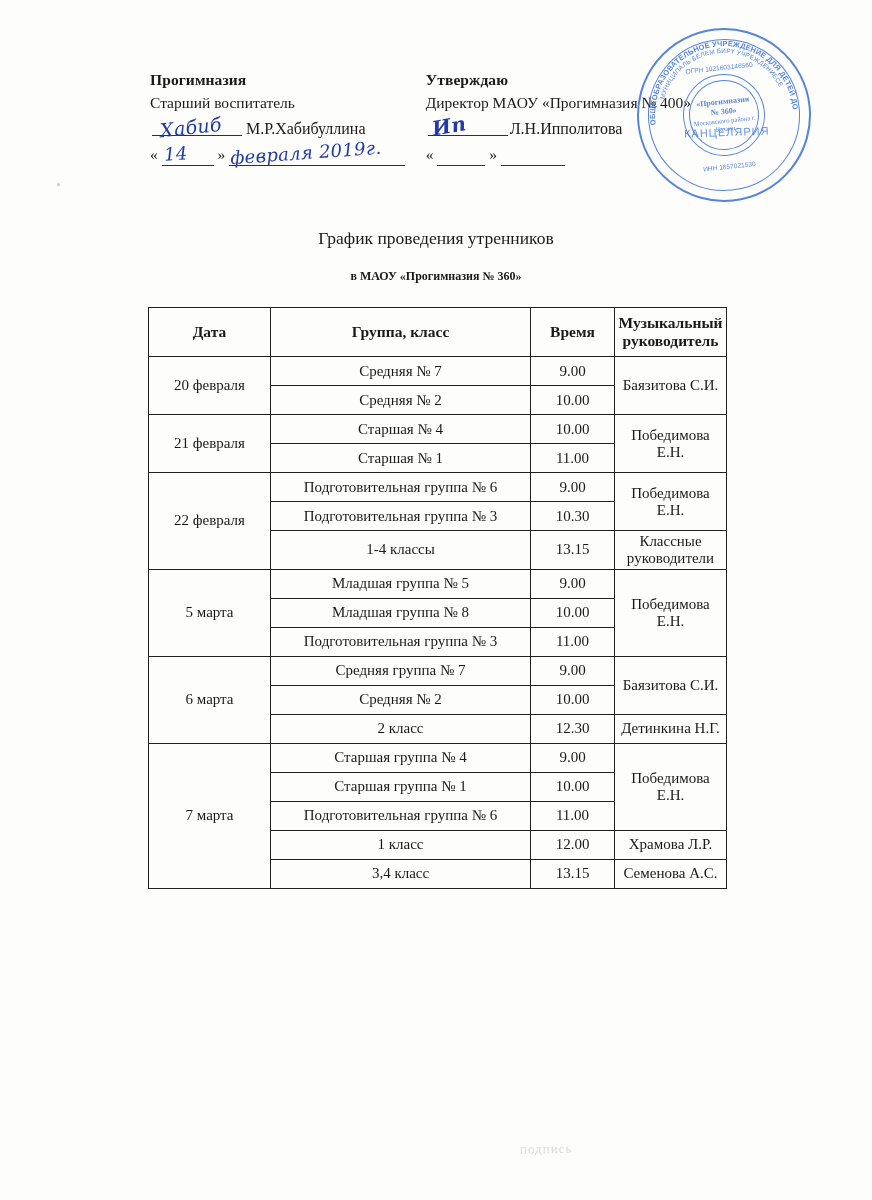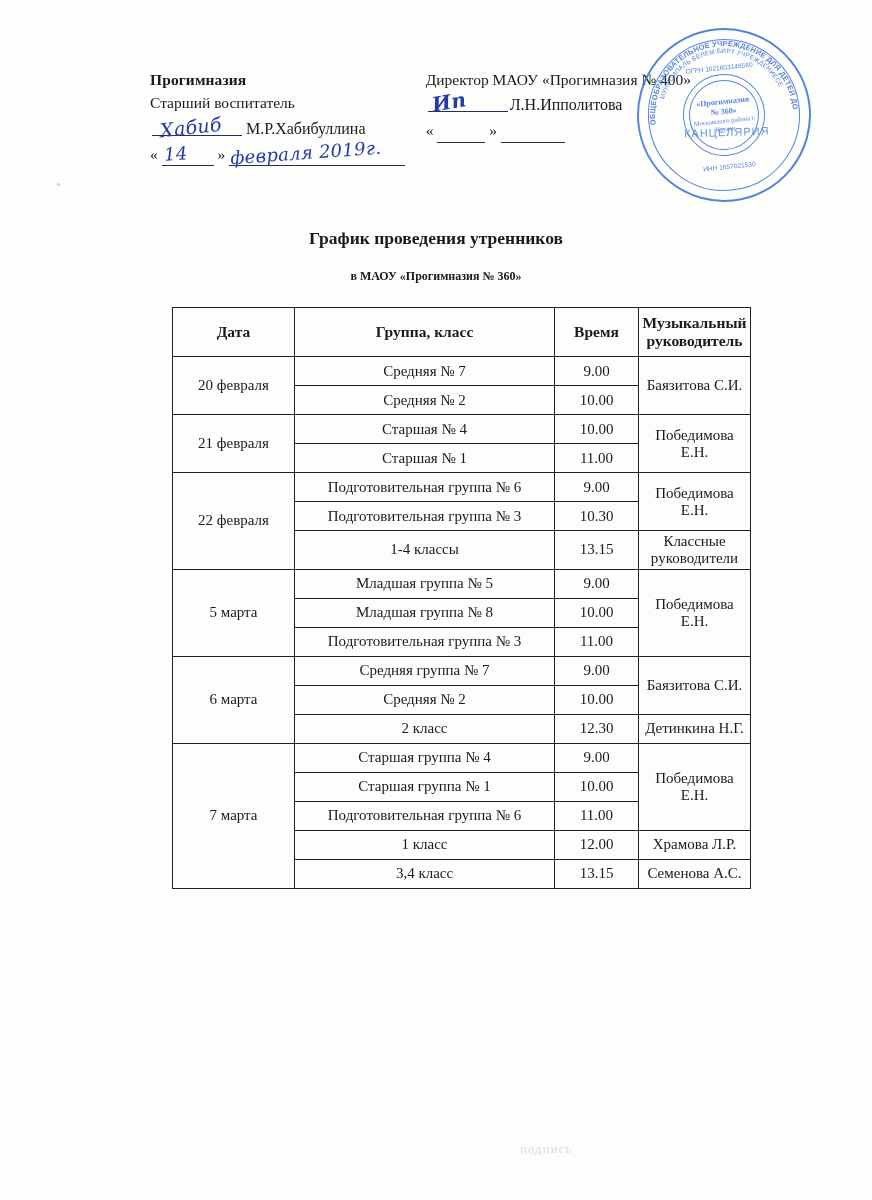--- a/index.html
+++ b/index.html
@@ -214,39 +214,38 @@
   }
 
   
   .doc-title {
     position: absolute;
     top: 228px;
     left: 0;
     width: 100%;
     text-align: center;
     font-size: 17.5px;
-    font-weight: bold;
+    font-weight: normal;
   }
   .doc-subtitle {
     position: absolute;
     top: 269px;
     left: 0;
     width: 100%;
     text-align: center;
     font-size: 12px;
     font-weight: bold;
   }
 
   
   .tbl-wrap {
     position: absolute;
     top: 307px;
     left: 148px;
     width: 578px;
-    margin-left: 24px;
   }
   table.schedule {
     border-collapse: collapse;
     width: 100%;
     table-layout: fixed;
   }
   table.schedule td, table.schedule th {
     border: 1px solid #202020;
     font-size: 15px;
     text-align: center;
@@ -322,20 +321,21 @@
         <span class="q">«</span>
         <span class="blank w1"></span>
         <span class="q">»</span>
         <span class="blank w2"></span>
         <span class="handwriting hw-day">14</span>
         <span class="handwriting hw-month">февраля 2019г.</span>
       </div>
     </div>
 
     <div class="approval-col right">
+      <div class="approval-title">Утверждаю</div>
       <div class="approval-sub">Директор МАОУ «Прогимназия № 400»</div>
       <div class="sig-line">
         <span class="underline-sig r"></span>
         <span class="handwriting hw-sig2">Ип</span>
         <span class="sig-name r">Л.Н.Ипполитова</span>
       </div>
       <div class="date-line">
         <span class="q">«</span>
         <span class="blank r1"></span>
         <span class="q">»</span>

